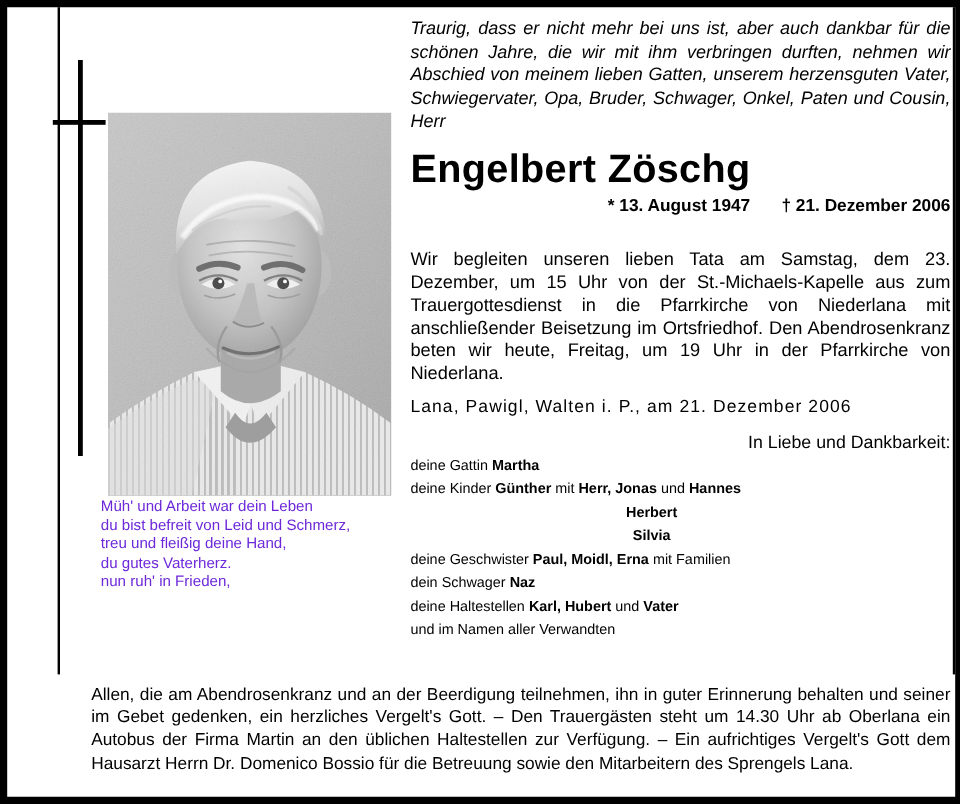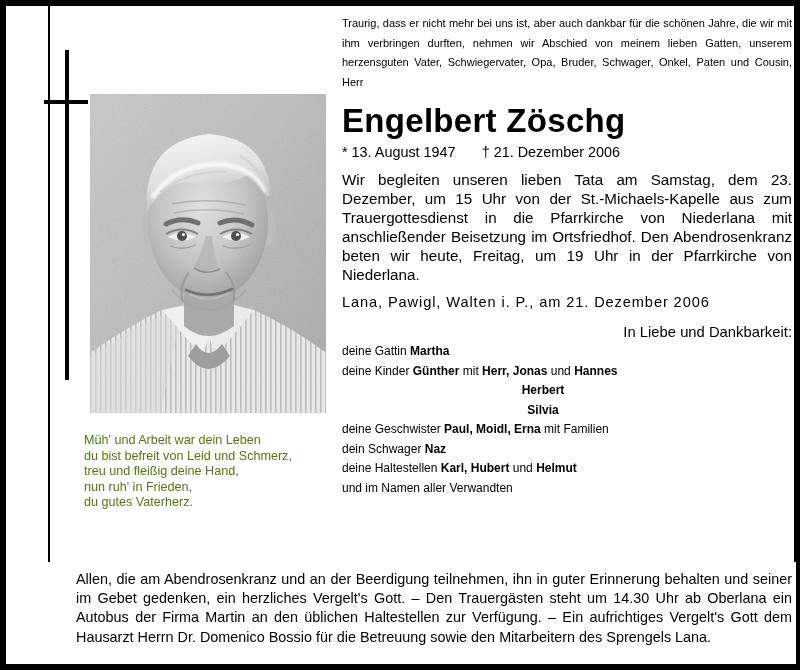--- a/index.html
+++ b/index.html
@@ -80,58 +80,59 @@
     height: 319px;
     overflow: hidden;
     background: #b8b8b8;
   }
   .portrait svg { display: block; }
 
   
   .verse {
     position: absolute;
     left: 78px;
-    top: 427px;
+    top: 409px;
     width: 250px;
     font-size: 12.6px;
     line-height: 15.6px;
-    color: #4d7c0f;
+    color: #6d28d9;
   }
   .verse div { white-space: nowrap; }
 
   
   .rightcol {
     position: absolute;
     left: 336px;
     top: 8px;
     width: 450px;
   }
 
   .intro {
-    font-size: 11px;
+    font-size: 15px;
     line-height: 19.5px;
     text-align: justify;
     text-justify: inter-word;
     margin: 0;
+    font-style: italic;
   }
 
   .deceased-name {
     text-align: left;
     font-size: 33px;
     font-weight: bold;
     letter-spacing: 0.3px;
     margin: 9px 0 2px 0;
     line-height: 40px;
   }
 
   .dates {
-    text-align: left;
+    text-align: right;
     font-size: 14.4px;
-    font-weight: normal;
-    margin: 0 0 9px 0;
+    font-weight: bold;
+    margin: 0 0 26px 0;
     line-height: 18px;
   }
   .dates .birth { margin-right: 26px; }
 
   .para {
     font-size: 15.2px;
     line-height: 19px;
     text-align: justify;
     margin: 0 0 1px 0;
   }
@@ -284,22 +285,22 @@
       <path d="M 82 196 Q 118 236 156 196" fill="none" stroke="#a3a3a3" stroke-width="2" opacity="0.55"></path>
 
       <rect width="236" height="319" filter="url(#grain)" opacity="0.55"></rect>
     </svg>
   </div>
 
   <div class="verse">
     <div>Müh' und Arbeit war dein Leben</div>
     <div>du bist befreit von Leid und Schmerz,</div>
     <div>treu und fleißig deine Hand,</div>
+    <div>du gutes Vaterherz.</div>
     <div>nun ruh' in Frieden,</div>
-    <div>du gutes Vaterherz.</div>
   </div>
 
   <div class="rightcol">
 
     <p class="intro">Traurig, dass er nicht mehr bei uns ist, aber auch dankbar für die schönen Jahre, die wir mit ihm verbringen durften, nehmen wir Abschied von meinem lieben Gatten, unserem herzensguten Vater, Schwiegervater, Opa, Bruder, Schwager, Onkel, Paten und Cousin, Herr</p>
 
     <div class="deceased-name">Engelbert Zöschg</div>
 
     <div class="dates">
       <span class="birth">* 13. August 1947</span><span class="death">† 21. Dezember 2006</span>
@@ -316,21 +317,21 @@
 
       <span class="row"><span>deine Kinder </span><b>Günther</b><span> mit </span><b>Herr, Jonas</b><span> und </span><b>Hannes</b></span>
 
       <span class="indent-center"><b>Herbert</b></span>
       <span class="indent-center"><b>Silvia</b></span>
 
       <span class="row"><span>deine Geschwister </span><b>Paul, Moidl, Erna</b><span> mit Familien</span></span>
 
       <span class="row"><span>dein Schwager </span><b>Naz</b></span>
 
-      <span class="row"><span>deine Haltestellen </span><b>Karl, Hubert</b><span> und </span><b>Helmut</b></span>
+      <span class="row"><span>deine Haltestellen </span><b>Karl, Hubert</b><span> und </span><b>Vater</b></span>
 
       <span class="row"><span>und im Namen aller Verwandten</span></span>
     </div>
   </div>
 
   <div class="bottom">
     <p>Allen, die am Abendrosenkranz und an der Beerdigung teilnehmen, ihn in guter Erinnerung behalten und seiner im Gebet gedenken, ein herzliches Vergelt's Gott. – Den Trauergästen steht um 14.30 Uhr ab Oberlana ein Autobus der Firma Martin an den üblichen Haltestellen zur Verfügung. – Ein aufrichtiges Vergelt's Gott dem Hausarzt Herrn Dr. Domenico Bossio für die Betreuung sowie den Mitarbeitern des Sprengels Lana.</p>
   </div>
 
   <div class="credit">Bestattung Tavernini, Lana, Tel. 0473/565180</div>

